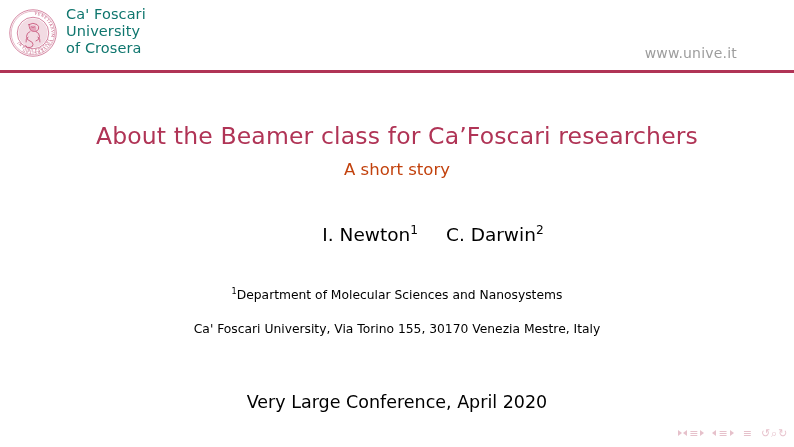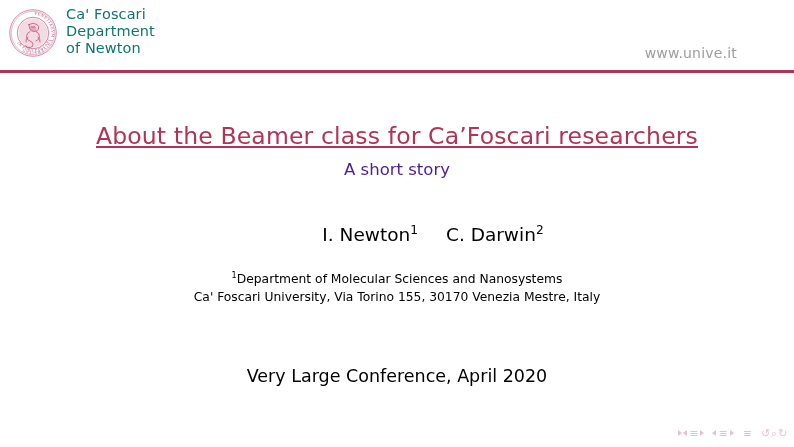--- a/index.html
+++ b/index.html
@@ -82,29 +82,28 @@
 
   #talk-title {
     position: absolute;
     left: 0;
     top: 47px;
     width: 794px;
     color: #b03456;
     font-size: 23.5px;
     line-height: 30px;
     letter-spacing: 0.15px;
-    text-decoration: underline;
   }
 
   #talk-subtitle {
     position: absolute;
     left: 0;
     top: 84px;
     width: 794px;
-    color: #4c1d95;
+    color: #c2410c;
     font-size: 16.5px;
     line-height: 24px;
   }
 
   #author-line {
     position: absolute;
     left: 0;
     top: 148px;
     width: 794px;
     color: #000000;
@@ -127,26 +126,26 @@
     position: absolute;
     left: 0;
     top: 197px;
     width: 794px;
     color: #000000;
     font-size: 12.3px;
     line-height: 17.5px;
   }
   .affiliation-block { margin-bottom: 0; }
   .affiliation-block + .affiliation-block { margin-top: 17px; }
-  .affil-line { display: block; }
+  .affil-line { display: block; margin-top: 16px; }
 
   #conference-date {
     position: absolute;
     left: 0;
-    top: 290px;
+    top: 316px;
     width: 794px;
     color: #000000;
     font-size: 17.5px;
     line-height: 25px;
   }
 
   
   #navigation-symbols {
     position: absolute;
     right: 6px;
@@ -221,22 +220,22 @@
         <path d="M56 47 q7 3 7 10 q0 7 -7 9"></path>
         <path d="M46 37 q2 2 4 2 q2 0 4 -2"></path>
         <path d="M40 58 q-5 4 -4 10"></path>
         <path d="M60 58 q5 4 4 10"></path>
       </g>
       <ellipse cx="50" cy="41" rx="6.5" ry="6" fill="#d9789a" opacity="0.55"></ellipse>
     </svg>
 
     <div id="brand-wordmark">
       <span class="wm-line">Ca' Foscari</span>
-      <span class="wm-line">Department</span>
-      <span class="wm-line">of Newton</span>
+      <span class="wm-line">University</span>
+      <span class="wm-line">of Crosera</span>
     </div>
   </div>
 
   <div id="site-url">www.unive.it</div>
 
   <div id="header-rule"></div>
 </div>
 
 <div id="titlepage">
 

